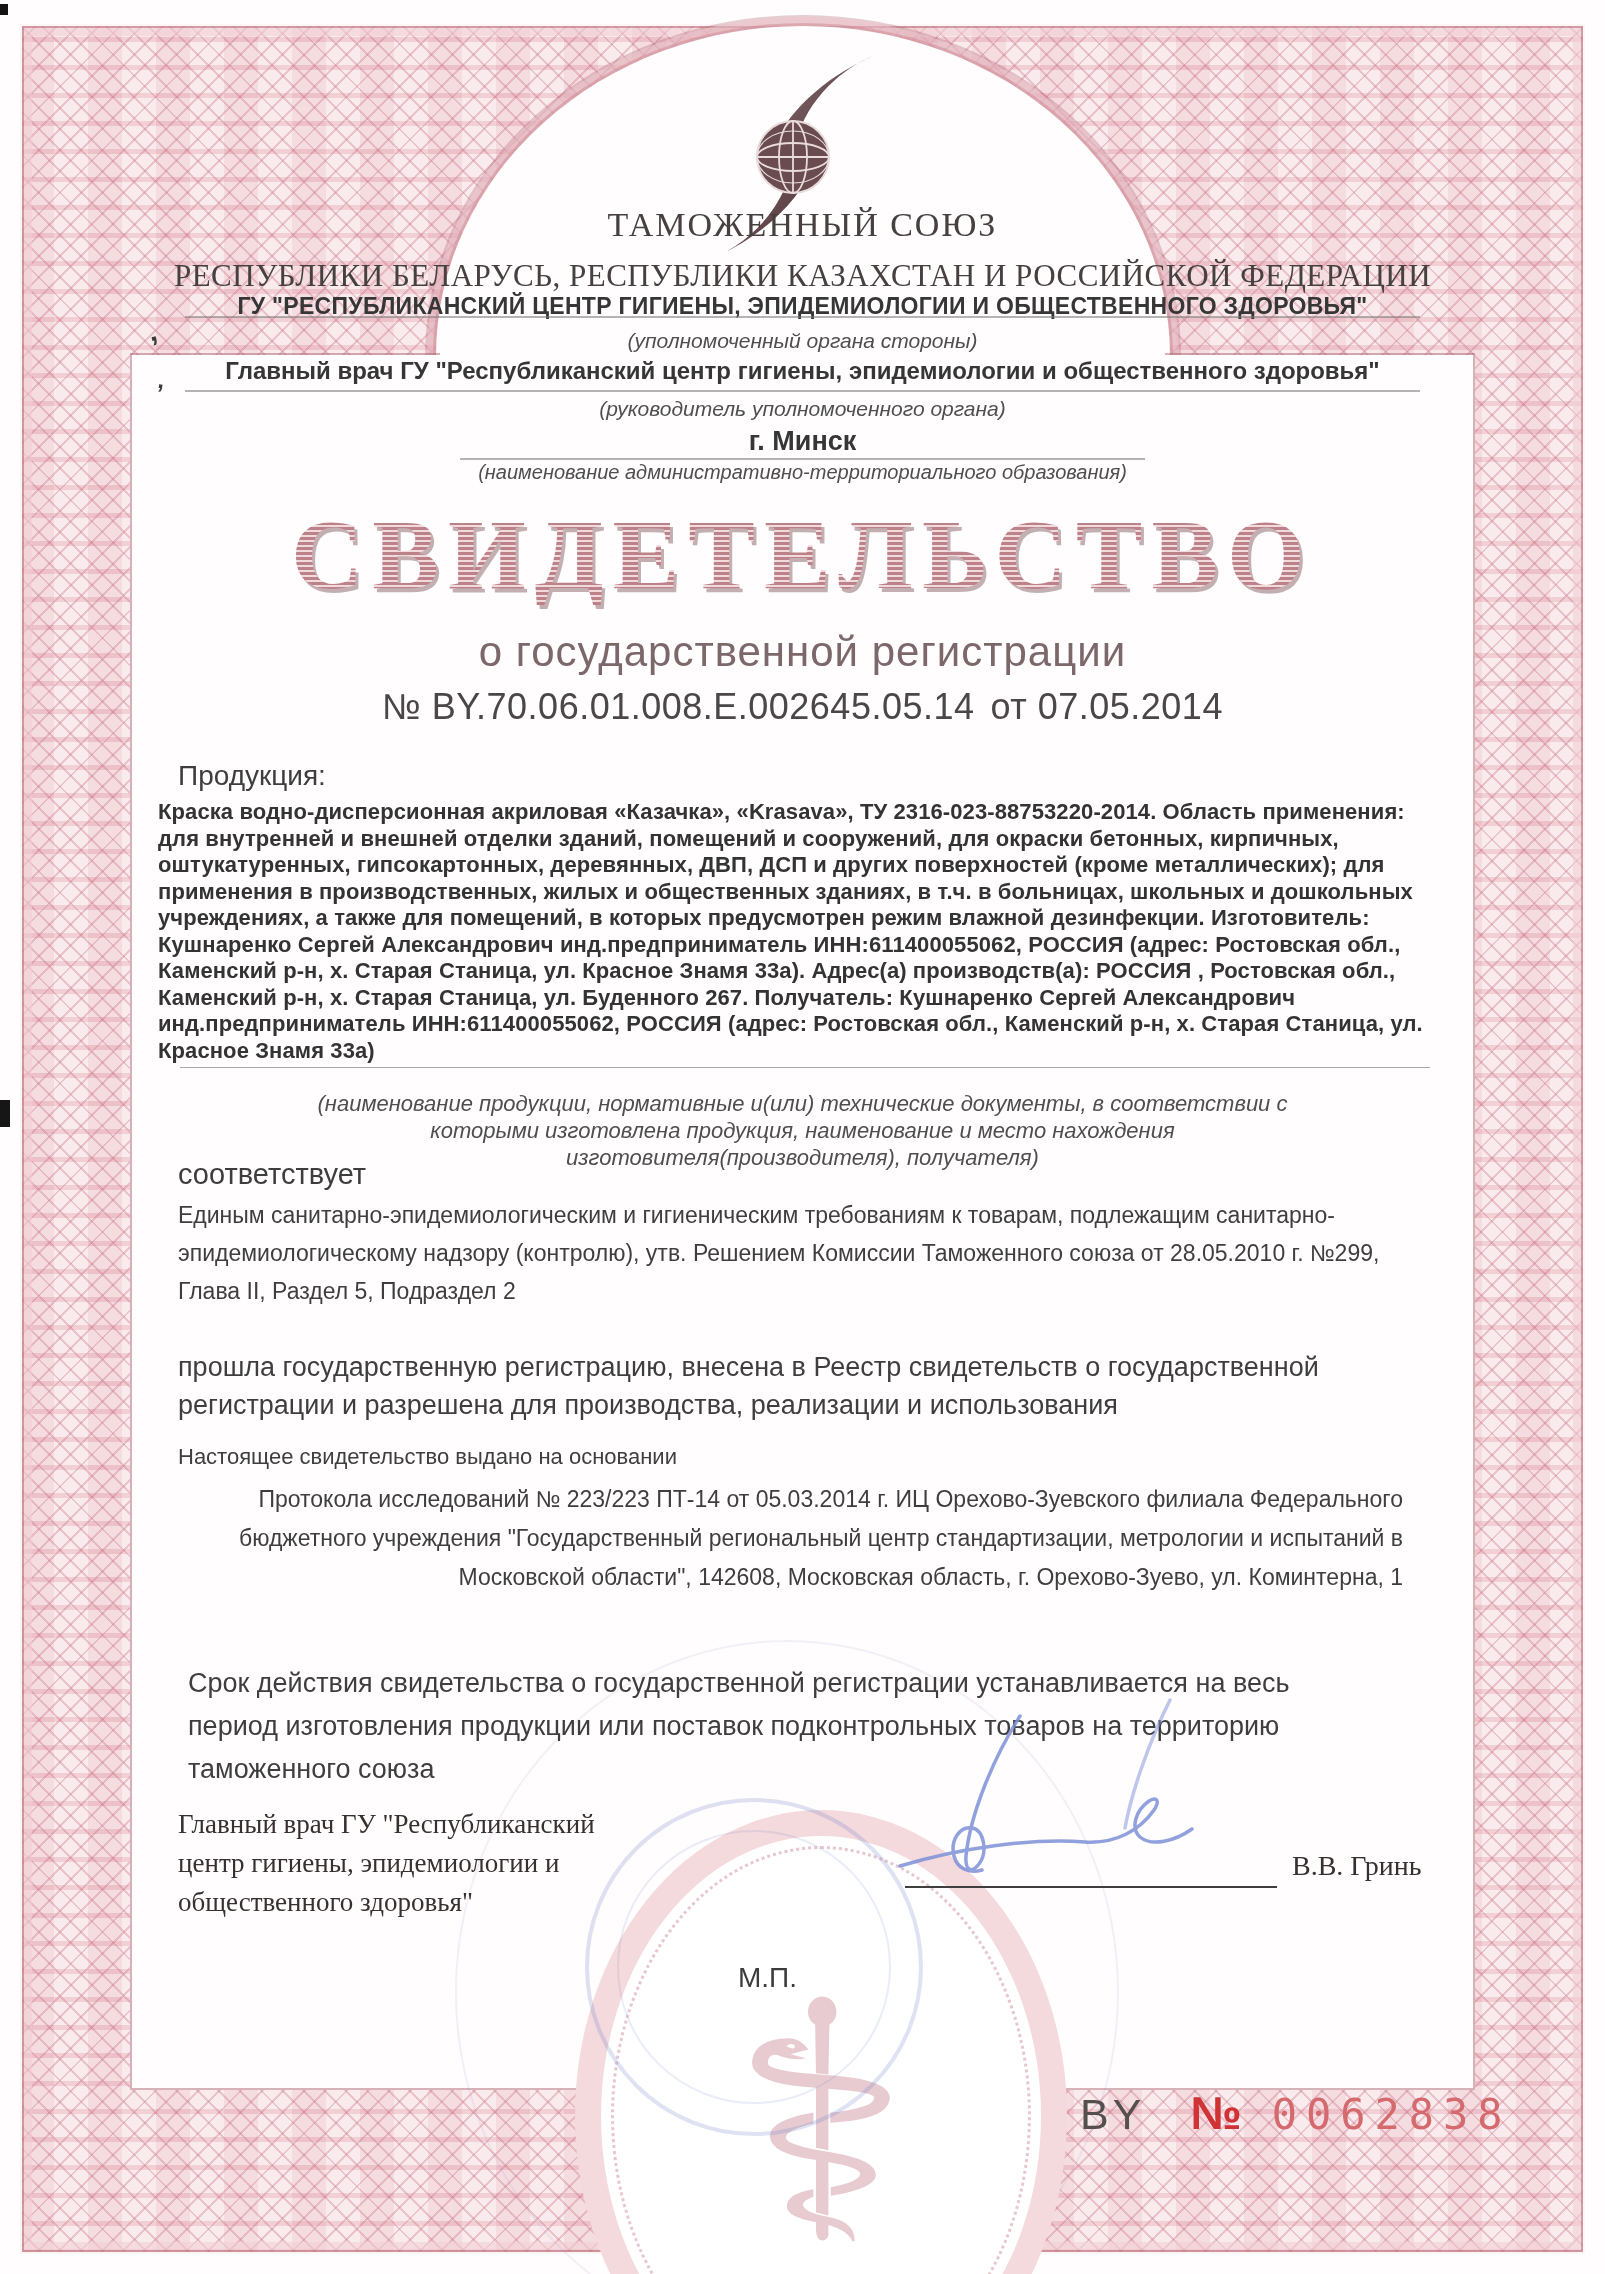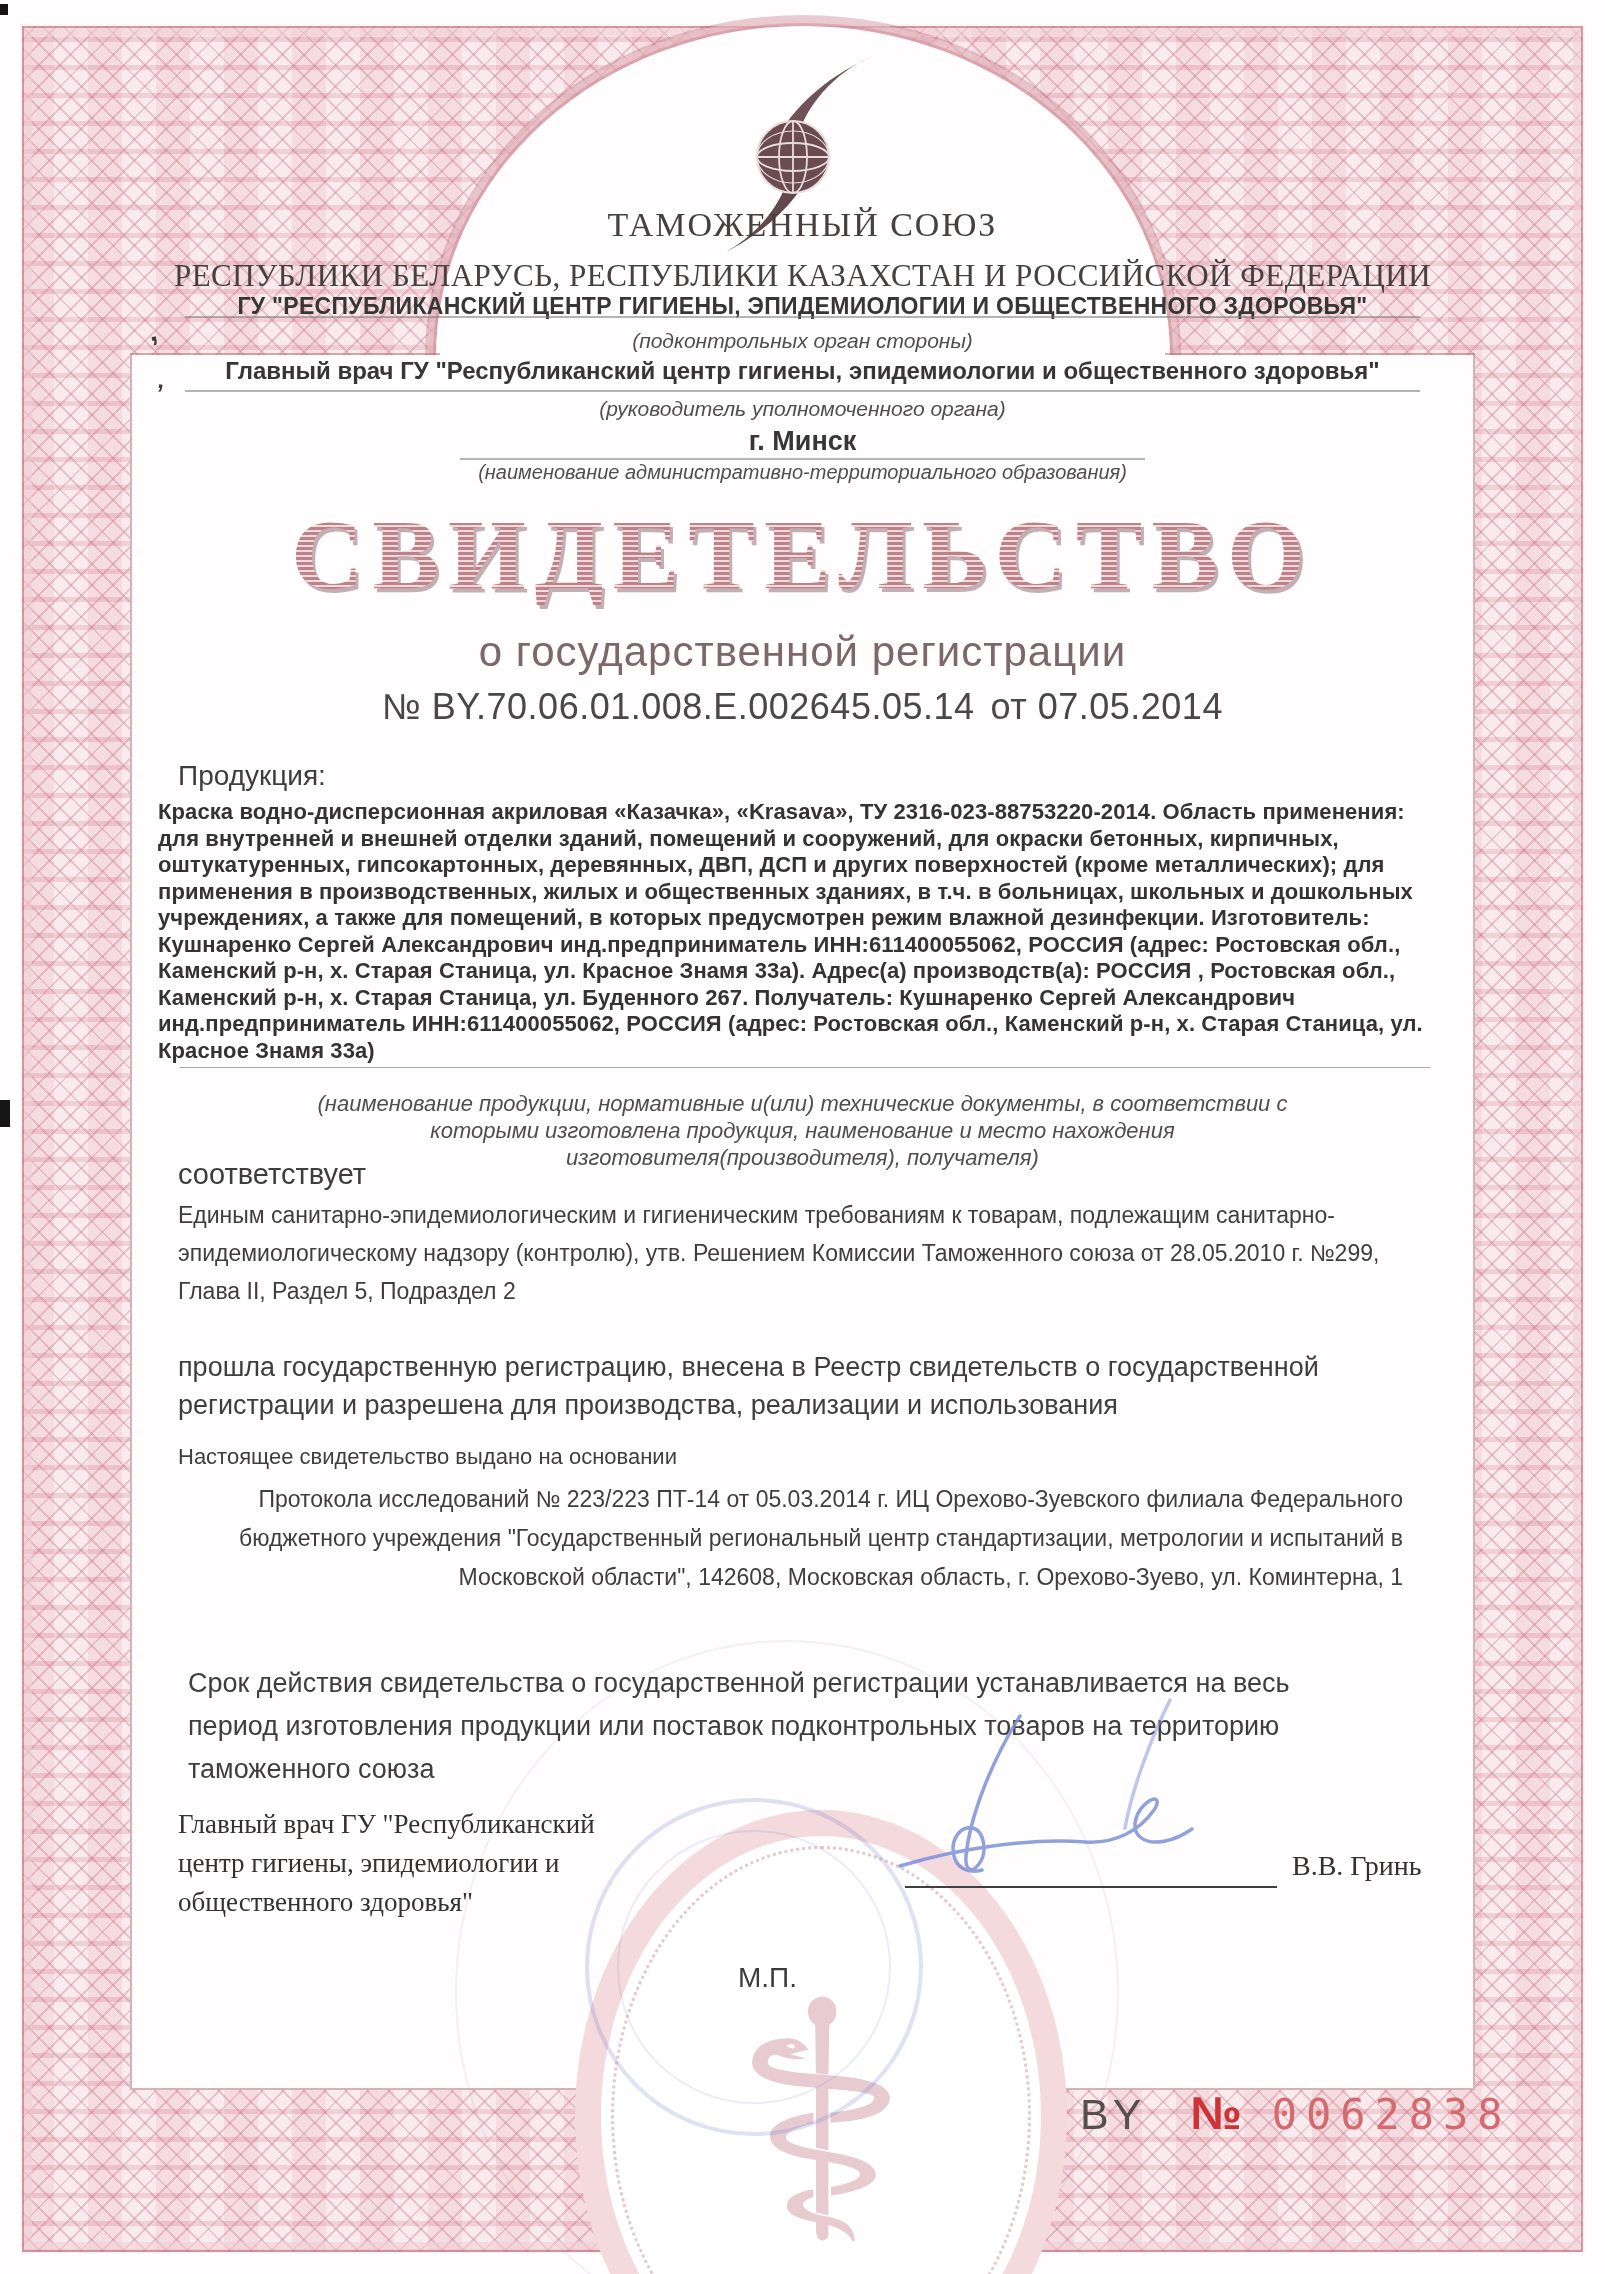--- a/index.html
+++ b/index.html
@@ -156,21 +156,21 @@
     </g>
   </svg>
 
   <div class="content">
 
     <div class="abs ctr serif h-union">ТАМОЖЕННЫЙ СОЮЗ</div>
     <div class="abs ctr serif h-countries">РЕСПУБЛИКИ БЕЛАРУСЬ, РЕСПУБЛИКИ КАЗАХСТАН И РОССИЙСКОЙ ФЕДЕРАЦИИ</div>
     <div class="abs ctr h-center">ГУ "РЕСПУБЛИКАНСКИЙ ЦЕНТР ГИГИЕНЫ, ЭПИДЕМИОЛОГИИ И ОБЩЕСТВЕННОГО ЗДОРОВЬЯ"</div>
 
     <div class="rule" style="top:316px;left:55px;right:55px;"></div>
-    <div class="abs ctr cap cap1">(подконтрольных орган стороны)</div>
+    <div class="abs ctr cap cap1">(уполномоченный органа стороны)</div>
 
     <div class="abs ctr h-head">Главный врач ГУ "Республиканский центр гигиены, эпидемиологии и общественного здоровья"</div>
     <div class="rule" style="top:390px;left:55px;right:55px;"></div>
     <div class="abs ctr cap cap2">(руководитель уполномоченного органа)</div>
 
     <div class="abs ctr h-city">г. Минск</div>
     <div class="rule" style="top:458px;left:330px;right:330px;"></div>
     <div class="abs ctr cap cap3">(наименование административно-территориального образования)</div>
 
     <div class="abs ctr title-main">СВИДЕТЕЛЬСТВО</div>

